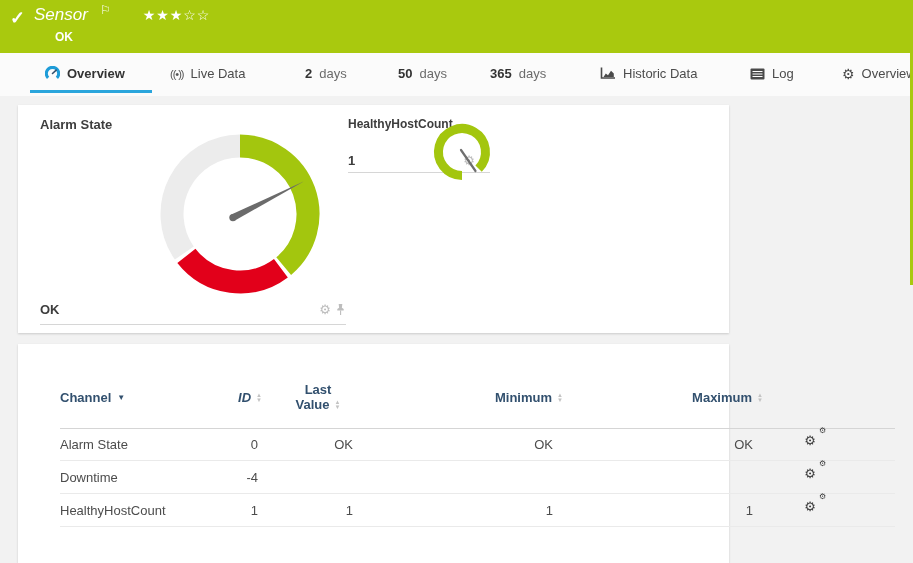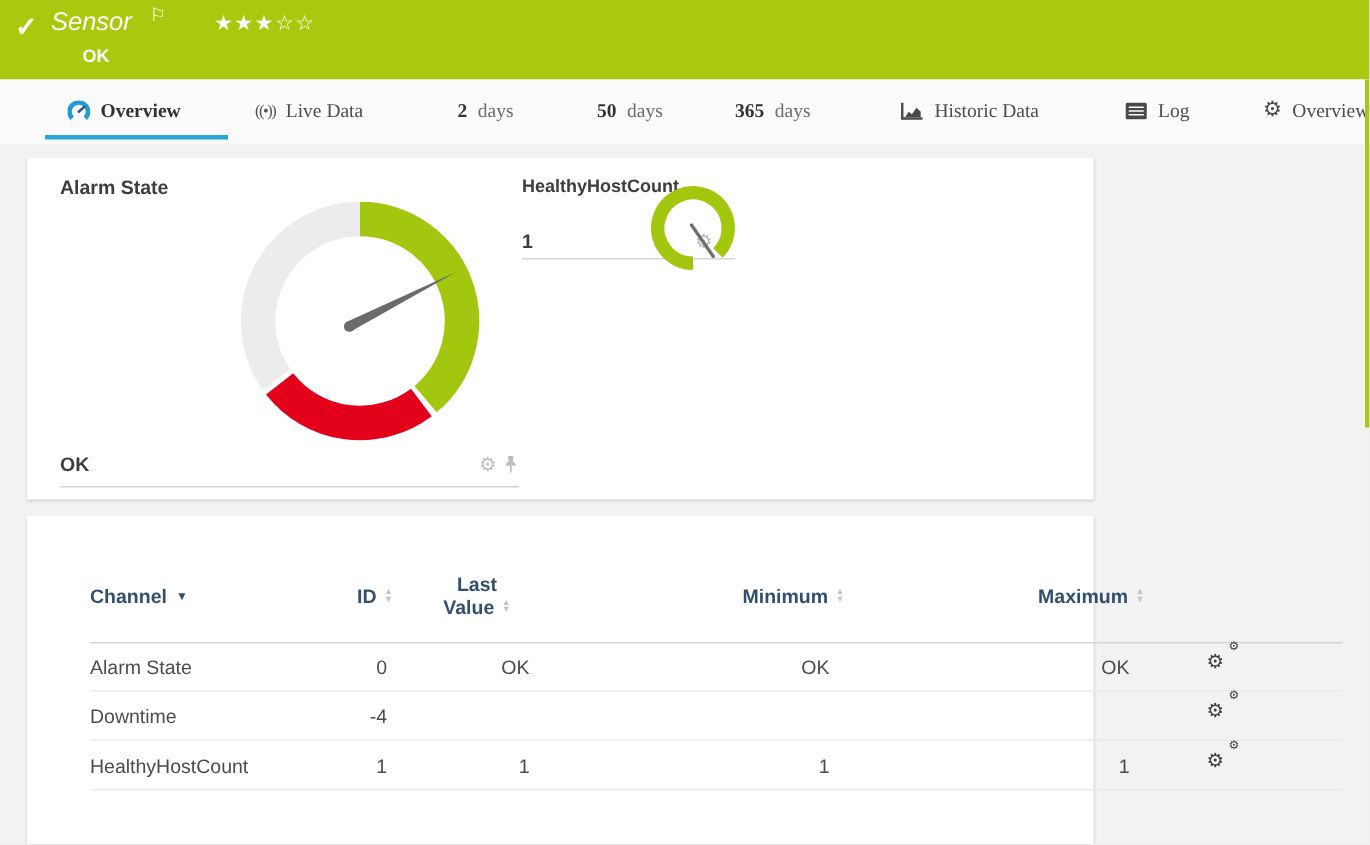--- a/index.html
+++ b/index.html
@@ -11,21 +11,21 @@
   .topbar .check { position:absolute; left:10px; top:7px; font-size:18px; font-weight:700; }
   .title-line { position:absolute; left:34px; top:5px; display:flex; align-items:flex-start; white-space:nowrap; }
   .kind { font-style:italic; font-size:17px; margin-right:9px; }
   .sensor-title { font-weight:700; font-size:20px; }
   .flag { font-size:12px; margin-left:3px; margin-top:-2px; }
   .stars { margin-left:32px; margin-top:2px; font-size:14px; letter-spacing:1px; }
   .topbar .status { position:absolute; left:55px; top:30px; font-size:12px; font-weight:700; }
 
   
   .tabstrip { position:absolute; left:0; top:53px; width:913px; height:43px; background:#fbfbfb; }
-  .tab { position:absolute; top:13px; display:flex; align-items:center; gap:7px; font-size:13px; color:#4c4c4c; cursor:pointer; white-space:nowrap;font-family:Liberation Serif, serif; }
+  .tab { position:absolute; top:13px; display:flex; align-items:center; gap:7px; font-size:13px; color:#4c4c4c; cursor:pointer; white-space:nowrap; }
   .tab .num { font-weight:700; color:#333; }
   .tab .daylbl { color:#6b6b6b; }
   .tab.active { color:#333; font-weight:700; }
   .tab-underline { position:absolute; left:30px; top:37px; width:122px; height:3px; background:#2aa5dc; }
   .ticon { display:inline-flex; align-items:center; }
   .broadcast { font-size:11px; color:#555; letter-spacing:-1px; }
   .gearglyph { font-size:14px; color:#4a4a4a; line-height:1; }
 
   
   .panel { position:absolute; left:18px; width:711px; background:#fff; box-shadow:0 1px 2px rgba(0,0,0,.16); }
@@ -44,21 +44,21 @@
   .gauge-value { font-size:13px; font-weight:700; color:#3d3d3d; }
   .panel-icons { display:flex; align-items:center; gap:4px; }
   .mini-gear { font-size:13px; color:#bdbdbd; line-height:1; cursor:pointer; }
 
   .right-sliver { position:absolute; left:910px; top:53px; width:3px; height:232px; background:#a9c90e; }
 
   
   .thead { position:absolute; left:0; top:38px; width:895px; height:46px; font-size:13px; font-weight:700; color:#32506e; }
   .th { position:absolute; display:flex; align-items:center; cursor:pointer; }
   .th-channel { left:42px; top:8px; }
-  .th-id { left:140px; top:8px; width:104px; justify-content:flex-end; }
+  .th-id { left:140px; top:8px; width:104px; justify-content:flex-end;font-style:italic; }
   .th-last { left:255px; top:0; width:90px; flex-direction:column; align-items:center; }
   .th-last .l2 { display:flex; align-items:center; }
   .th-min { left:400px; top:8px; width:145px; justify-content:flex-end; }
   .th-max { left:600px; top:8px; width:145px; justify-content:flex-end; }
   .sortpair { display:inline-flex; flex-direction:column; margin-left:5px; color:#c3c3c3; font-size:6px; line-height:5px; }
   .desc-arrow { margin-left:6px; font-size:8px; color:#32506e; }
   .head-rule { position:absolute; left:42px; top:84px; width:835px; height:1px; background:#d5d5d5; }
 
   .trow { position:absolute; left:0; width:895px; height:33px; font-size:13px; color:#4c4c4c; }
   .trow .sep { position:absolute; left:42px; bottom:0; width:835px; height:1px; background:#eaeaea; }

